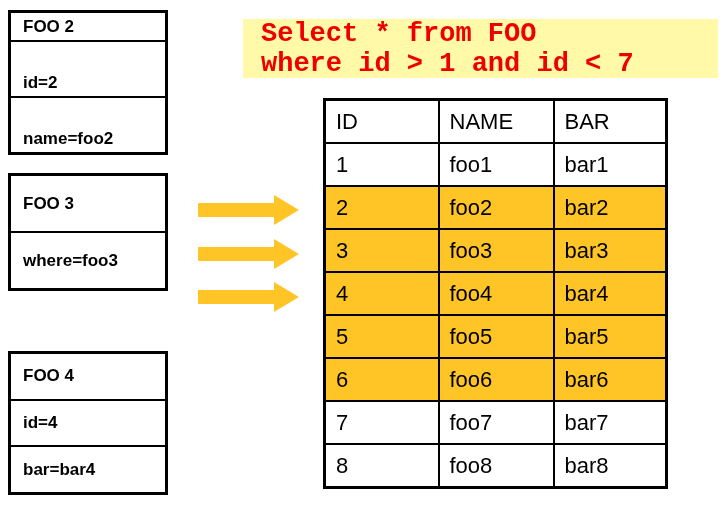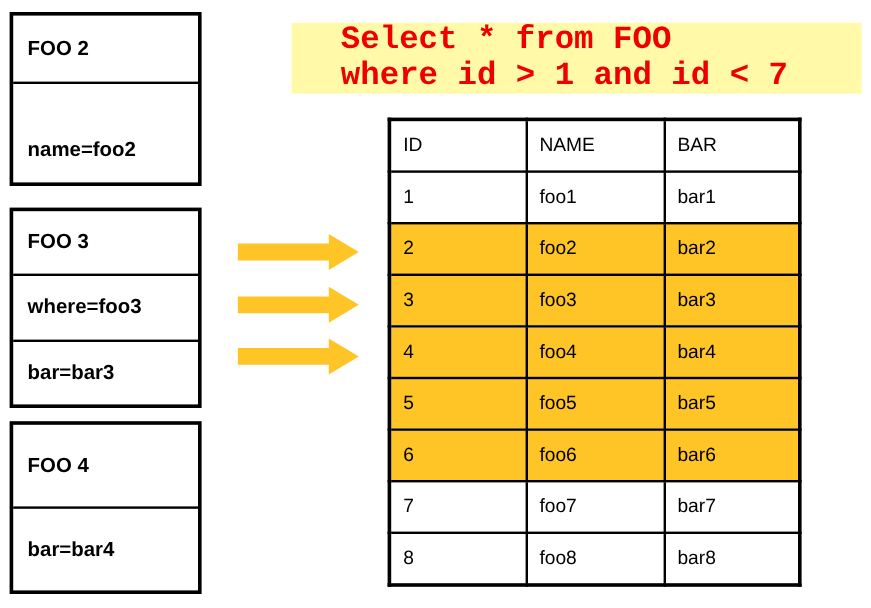--- a/index.html
+++ b/index.html
@@ -27,35 +27,35 @@
     display: flex;
     align-items: center;
     padding-left: 12px;
     font-weight: bold;
     font-size: 17px;
     color: #000;
     border-bottom: 2px solid #000;
   }
   .obj-box .cell:last-child { border-bottom: none; }
   #box-foo2 { top: 10px;  height: 145px; gap: 27px; }
-  #box-foo3 { top: 173px; height: 167px; }
+  #box-foo3 { top: 173px; height: 118px; }
   #box-foo4 { top: 351px; height: 144px; }
 
   
   .query {
     position: absolute;
     left: 243px; top: 19px;
     width: 475px; height: 59px;
     background: #FFF9A8;
     color: #EE0000;
     font-family: "Liberation Mono", monospace;
     font-weight: bold;
     font-size: 27px;
     line-height: 30px;
-    padding: 0 0 0 41px;
+    padding: 0 0 0 18px;
     box-sizing: border-box;
     white-space: nowrap;
   }
   .query .qline { height: 30px; }
 
   
   .arrow {
     position: absolute;
     left: 198px;
     width: 102px; height: 32px;
@@ -71,50 +71,51 @@
     width: 342px;
     border-collapse: collapse;
     table-layout: fixed;
     border: 3px solid #000;
     background: #fff;
   }
   table.result td, table.result th {
     border: 2px solid #000;
     height: 41px;
     padding: 0 0 0 10px;
-    font-size: 16px;
+    font-size: 22px;
     font-weight: normal;
     text-align: left;
     vertical-align: middle;
     color: #000;
     overflow: hidden;
   }
   table.result tr.hl td { background: #FFC527; }
   col.c-id   { width: 114px; }
   col.c-name { width: 115px; }
   col.c-bar  { width: 113px; }
 </style>
 </head>
 <body>
 
 <div class="canvas">
 
   <div class="obj-box" id="box-foo2">
     <div class="cell">FOO 2</div>
+    <div class="cell">id=2</div>
     <div class="cell">name=foo2</div>
   </div>
 
   <div class="obj-box" id="box-foo3">
     <div class="cell">FOO 3</div>
     <div class="cell">where=foo3</div>
-    <div class="cell">bar=bar3</div>
   </div>
 
   <div class="obj-box" id="box-foo4">
     <div class="cell">FOO 4</div>
+    <div class="cell">id=4</div>
     <div class="cell">bar=bar4</div>
   </div>
 
   <div class="query">
     <div class="qline">Select * from FOO</div>
     <div class="qline">where id &gt; 1 and id &lt; 7</div>
   </div>
 
   <svg class="arrow" id="arrow-1" viewBox="0 0 102 32">
     <polygon points="0,9 76,9 76,1 101,16 76,31 76,23 0,23" fill="#FFC527"></polygon>

